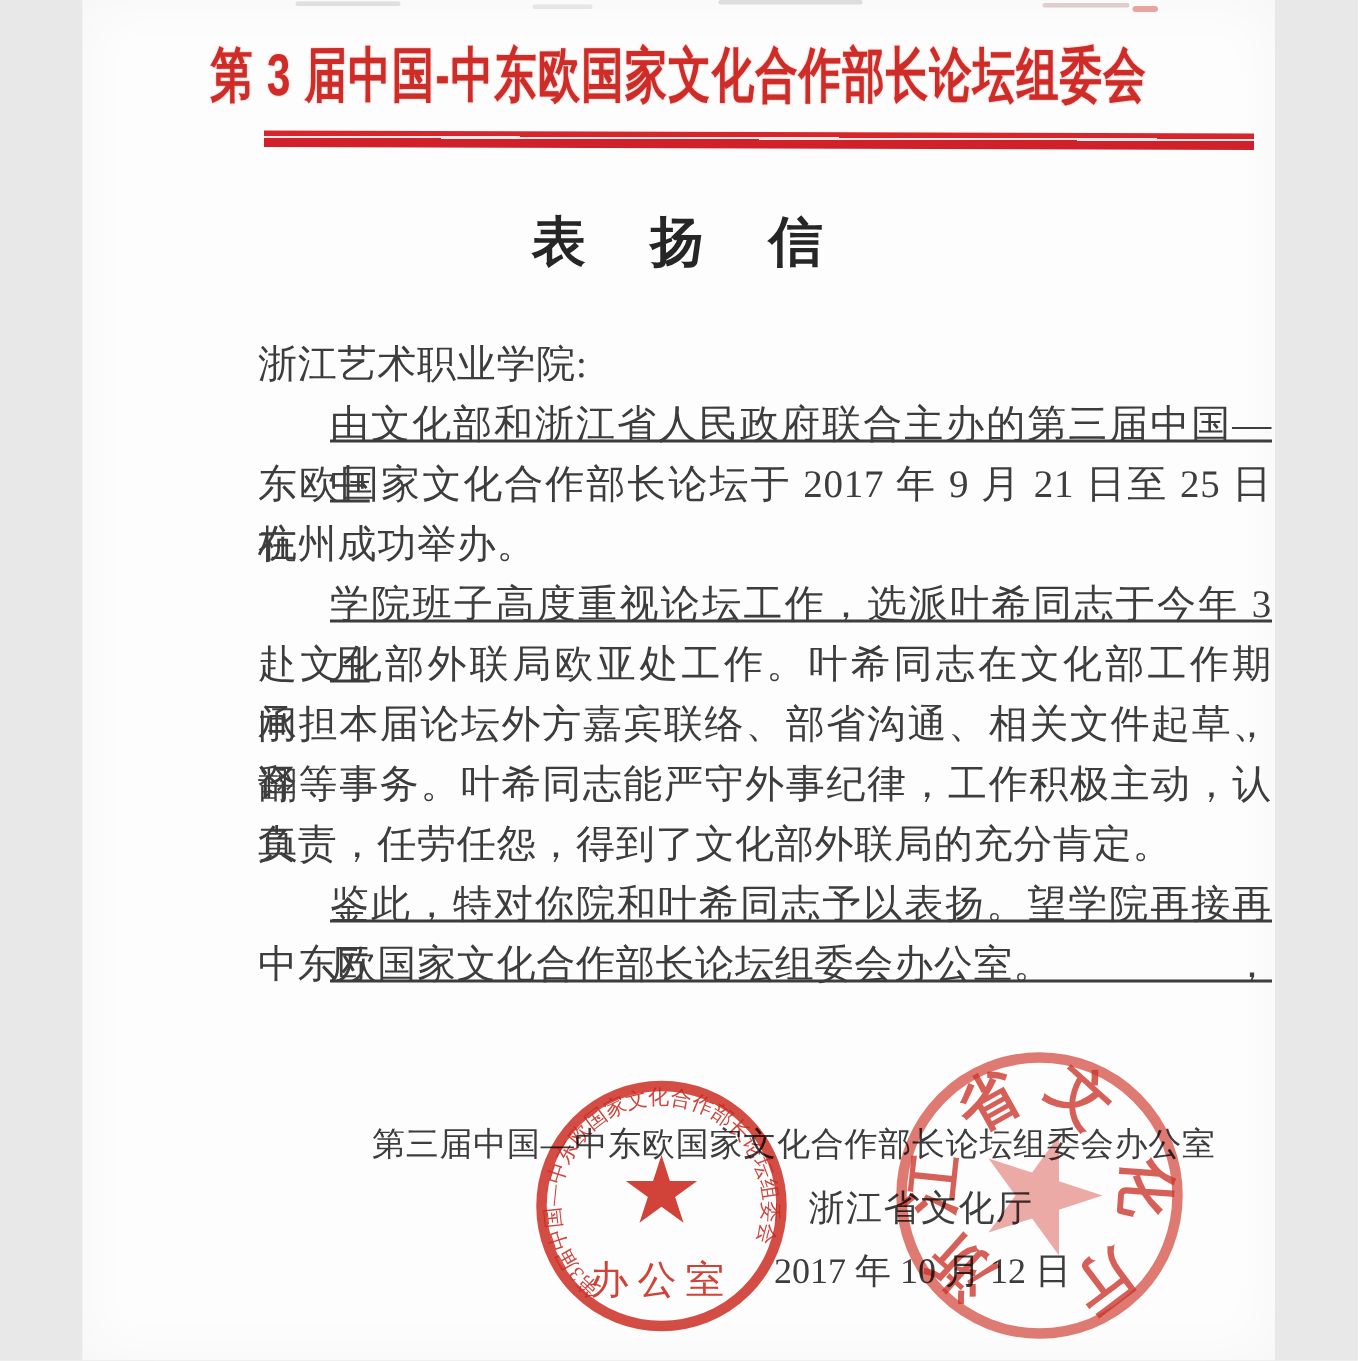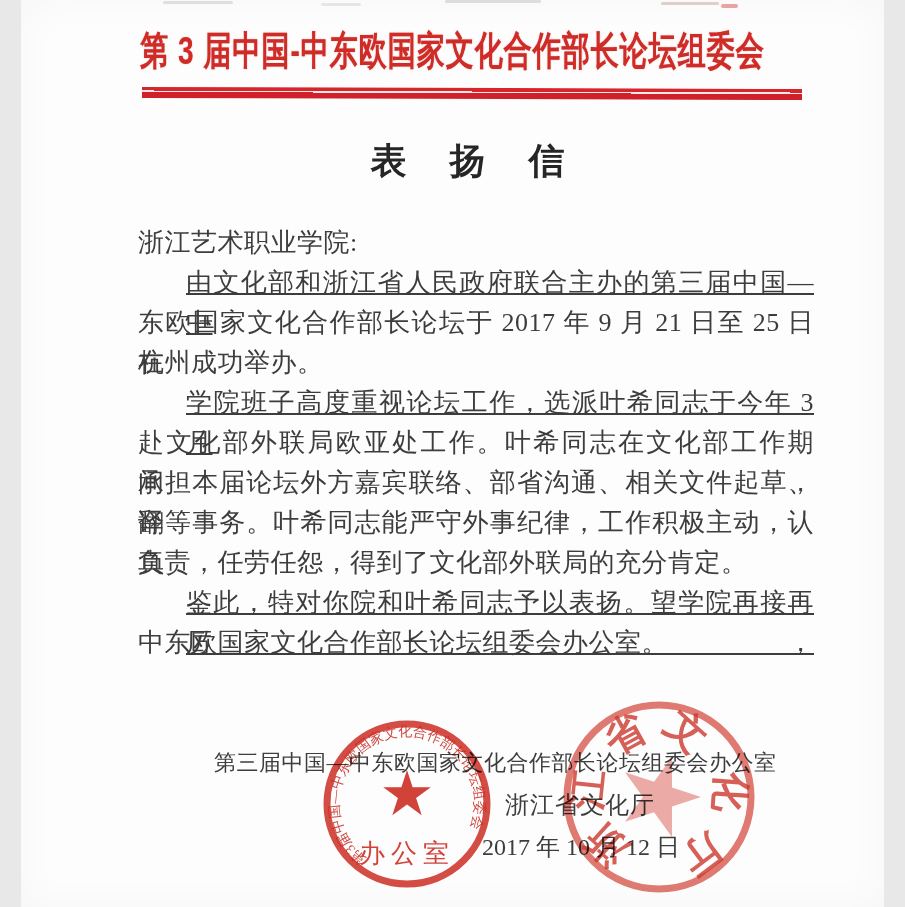--- a/index.html
+++ b/index.html
@@ -1,17 +1,17 @@
 <!DOCTYPE html>
 <html><head>
 <meta charset="utf-8">
 <style>
   html,body{margin:0;padding:0;background:#e8e8e8;}
   .page{
-    position:relative;width:863px;height:907px;background:#fdfdfd;
+    position:relative;width:795px;height:907px;background:#fdfdfd;
     overflow:hidden;margin:0 auto;
     font-family:"Liberation Serif","DejaVu Serif",serif;
     box-shadow:inset 0 0 40px rgba(0,0,0,0.03);
   }
   
   .letterhead{
     position:absolute;top:29px;left:0;width:100%;height:44px;line-height:44px;
     text-align:center;font-family:"Liberation Sans","DejaVu Sans",sans-serif;
     font-weight:700;font-size:28px;letter-spacing:1px;color:#cf2b27;
     transform:scaleY(1.40);transform-origin:center;
@@ -19,21 +19,21 @@
   }
   .red-rule{
     position:absolute;top:88px;left:121px;width:660px;height:11px;
     background:linear-gradient(180deg,#d6252b 0 3.5px,#fbe9e9 3.5px 5px,#d0202a 5px 100%);
     transform:rotate(0.18deg);
   }
   
   .doc-title{
     position:absolute;top:138px;left:0;width:100%;height:46px;line-height:46px;
     text-align:center;font-size:36px;font-weight:600;color:#262626;
-    word-spacing:30px;letter-spacing:2px;margin-left:16px;
+    word-spacing:30px;letter-spacing:2px;
   }
   
   .body-text{
     position:absolute;top:223px;left:117px;width:676px;color:#3d3d3d;
     font-size:26px;letter-spacing:0.5px;
   }
   .line{height:40px;line-height:40px;white-space:nowrap;}
   .line.fill{white-space:normal;text-align:justify;text-align-last:justify;}
   .line.indent{padding-left:48px;text-decoration:underline;}
   

